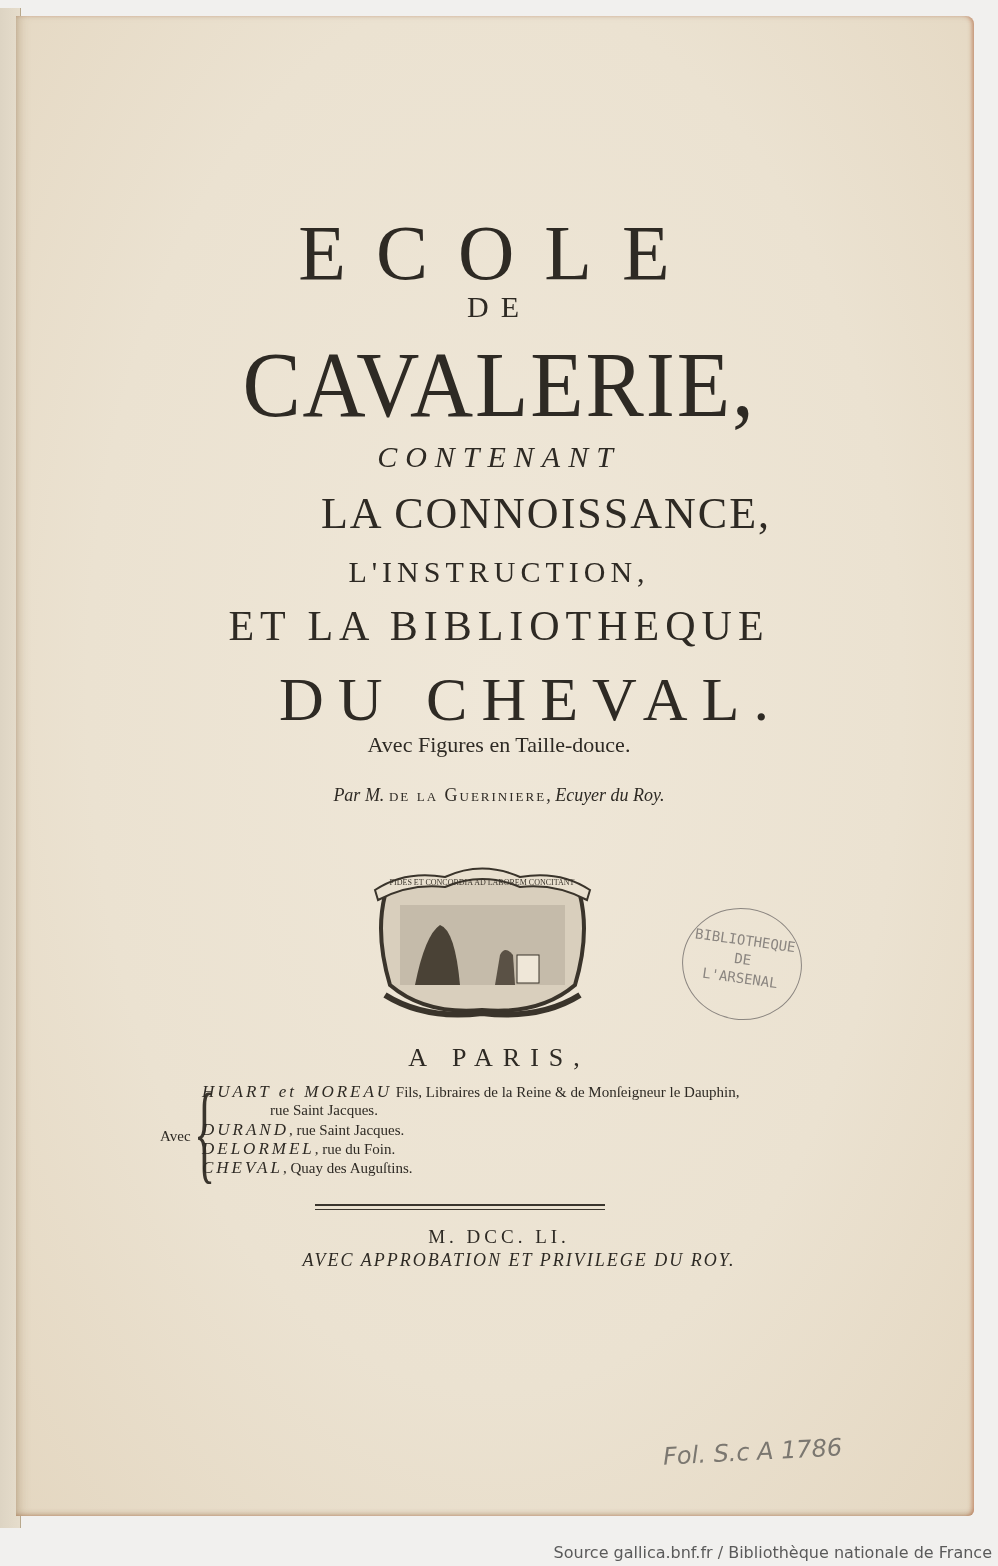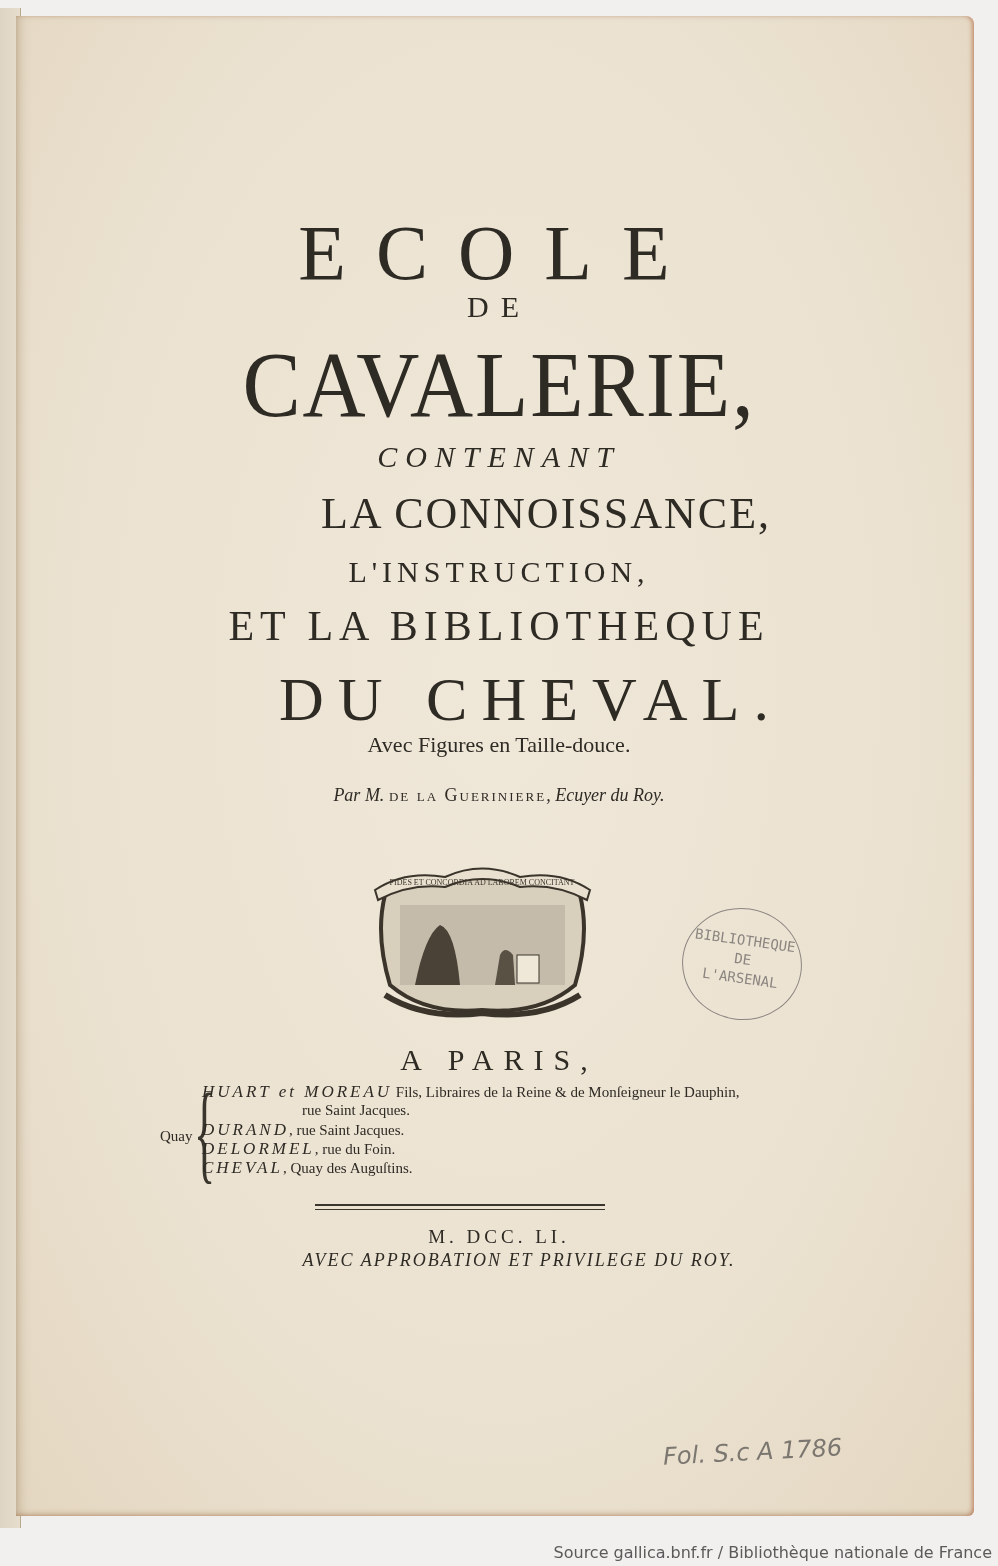--- a/index.html
+++ b/index.html
@@ -36,28 +36,28 @@
   .vignette {
     position: absolute; left: 365px; top: 855px; width: 235px; height: 165px;
   }
   .stamp {
     position: absolute; left: 682px; top: 908px; width: 118px; height: 110px;
     border: 1.5px solid #7a7572; border-radius: 50%;
     color: #7a7572; font-family: "DejaVu Sans Mono", monospace; font-size: 14px;
     text-align: center; transform: rotate(8deg); opacity: 0.85;
   }
   .stamp div { line-height: 19px; }
-  .t-paris { top: 1043px; font-size: 30px; letter-spacing: 10px; }
+  .t-paris { top: 1043px; font-size: 26px; letter-spacing: 10px; }
   .publishers { position: absolute; left: 160px; top: 1082px; width: 650px; font-size: 15px; }
   .chez { position: absolute; left: 0; top: 46px; font-size: 15px; }
   .brace { position: absolute; left: 34px; top: 0; font-size: 110px; line-height: 100px; font-weight: 100; transform: scaleX(0.4); transform-origin: left; color: #3a352d; }
   .pub-list { position: absolute; left: 42px; top: 0; }
   .pub { height: 19px; line-height: 19px; }
   .pub .nm { letter-spacing: 3px; font-size: 17px; font-style: italic; }
-  .pub .sub { padding-left: 100px; }
+  .pub .sub { padding-left: 68px; }
   .rule { position: absolute; left: 315px; top: 1204px; width: 290px; height: 3px; border-top: 2px solid #3a352d; border-bottom: 1px solid #3a352d; }
   .t-date { top: 1226px; font-size: 19px; letter-spacing: 4px; }
   .t-approb { top: 1250px; font-size: 18px; font-style: italic; letter-spacing: 2px; padding-left: 20px; }
   .shelfmark { position: absolute; left: 663px; top: 1438px; font-size: 24px; font-style: italic; color: #7b7770; transform: rotate(-3deg); font-family: "DejaVu Sans", sans-serif; font-weight: 300; }
   .source { position: absolute; right: 6px; bottom: 4px; font-family: "DejaVu Sans", sans-serif; font-size: 16px; color: #5a5a5a; margin-left: 12px; }
 </style>
 </head>
 <body>
 
 <div class="left-page"></div>
@@ -90,21 +90,21 @@
 
 <div class="stamp">
   <div style="margin-top:22px">BIBLIOTHEQUE</div>
   <div>DE</div>
   <div>L'ARSENAL</div>
 </div>
 
 <div class="line t-paris">A PARIS,</div>
 
 <div class="publishers">
-  <span class="chez">Quay</span>
+  <span class="chez">Avec</span>
   <span class="brace">{</span>
   <div class="pub-list">
     <div class="pub"><span class="nm">HUART et MOREAU</span><span> Fils, Libraires de la Reine &amp; de Monſeigneur le Dauphin,</span></div>
     <div class="pub"><span class="sub">rue Saint Jacques.</span></div>
     <div class="pub"><span class="nm">DURAND</span><span>, rue Saint Jacques.</span></div>
     <div class="pub"><span class="nm">DELORMEL</span><span>, rue du Foin.</span></div>
     <div class="pub"><span class="nm">CHEVAL</span><span>, Quay des Auguſtins.</span></div>
   </div>
 </div>
 

